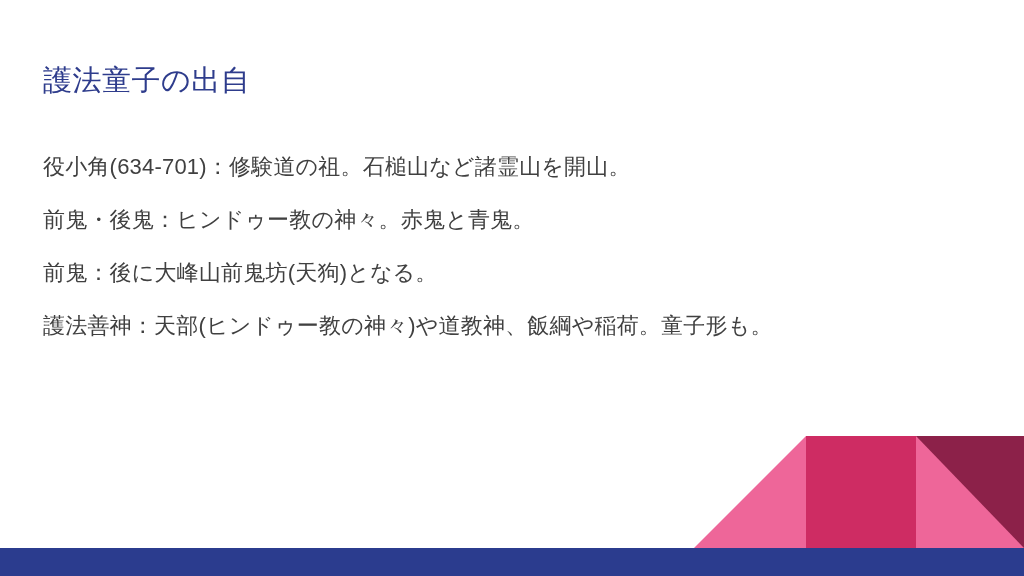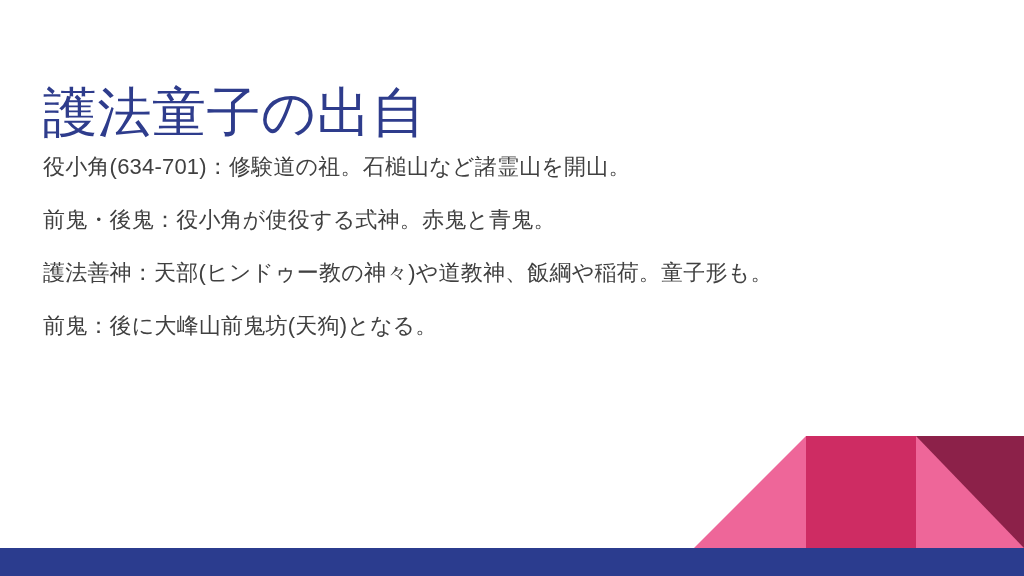--- a/index.html
+++ b/index.html
@@ -20,21 +20,21 @@
     background: #ffffff;
     overflow: hidden;
   }
 
   
   .slide-title {
     position: absolute;
     left: 43px;
     top: 44px;
     width: 880px;
-    font-size: 54px;
+    font-size: 29px;
     line-height: 1.2;
     letter-spacing: 0.5px;
     color: #2E3C8C;
     font-weight: 400;
     white-space: nowrap;
   }
 
   
   .body-block {
     position: absolute;
@@ -74,23 +74,23 @@
 </style>
 </head>
 <body>
 
 <div class="slide">
 
   <h1 class="slide-title">護法童子の出自</h1>
 
   <div class="body-block">
     <div class="body-line">役小角(634-701)：修験道の祖。石槌山など諸霊山を開山。</div>
-    <div class="body-line">前鬼・後鬼：役小角が使役する式神。赤鬼と青鬼。</div>
+    <div class="body-line">前鬼・後鬼：ヒンドゥー教の神々。赤鬼と青鬼。</div>
+    <div class="body-line">前鬼：後に大峰山前鬼坊(天狗)となる。</div>
     <div class="body-line">護法善神：天部(ヒンドゥー教の神々)や道教神、飯綱や稲荷。童子形も。</div>
-    <div class="body-line">前鬼：後に大峰山前鬼坊(天狗)となる。</div>
   </div>
 
   <div class="deco">
     <svg width="334" height="119" viewBox="0 0 334 119" xmlns="http://www.w3.org/2000/svg">
 
       <polygon points="116,6 4,118 116,118" fill="#EE6699"></polygon>
 
       <rect x="116" y="6" width="110" height="112" fill="#CE2C63"></rect>
 
       <rect x="226" y="6" width="108" height="112" fill="#8C2149"></rect>

